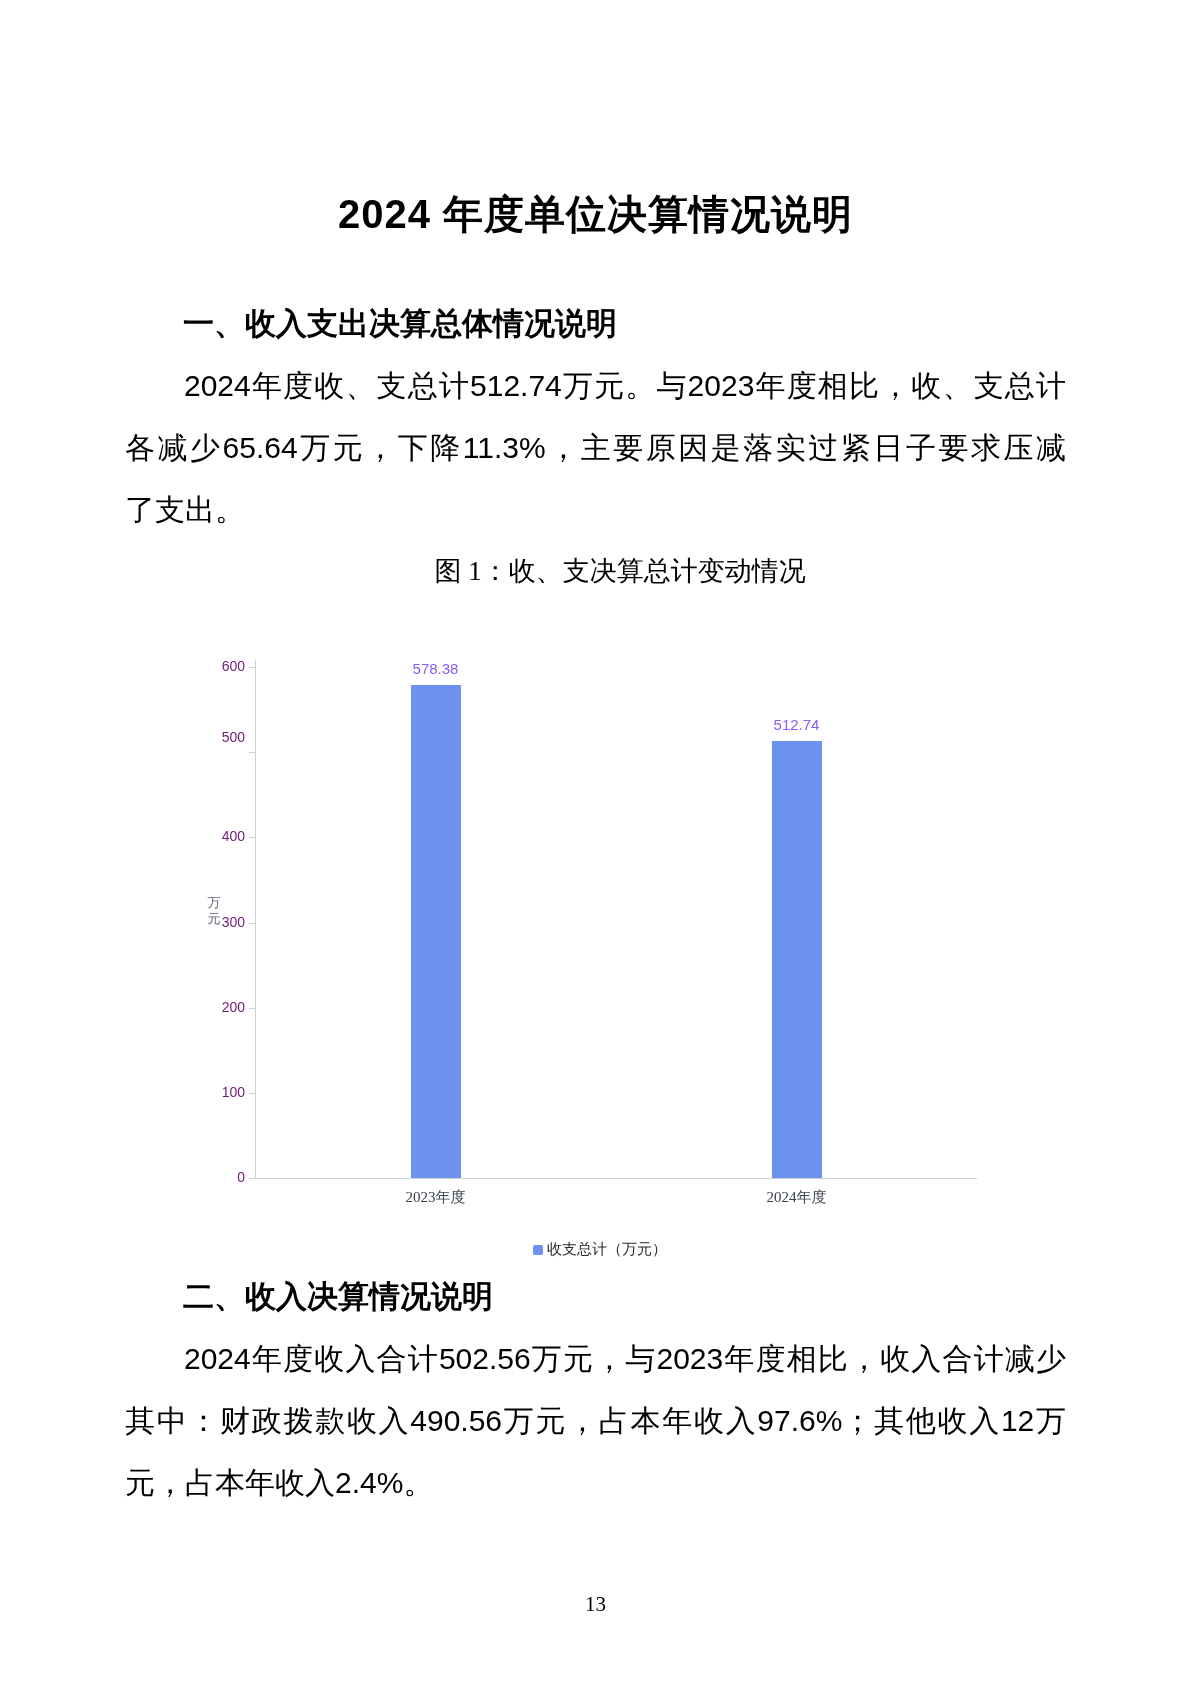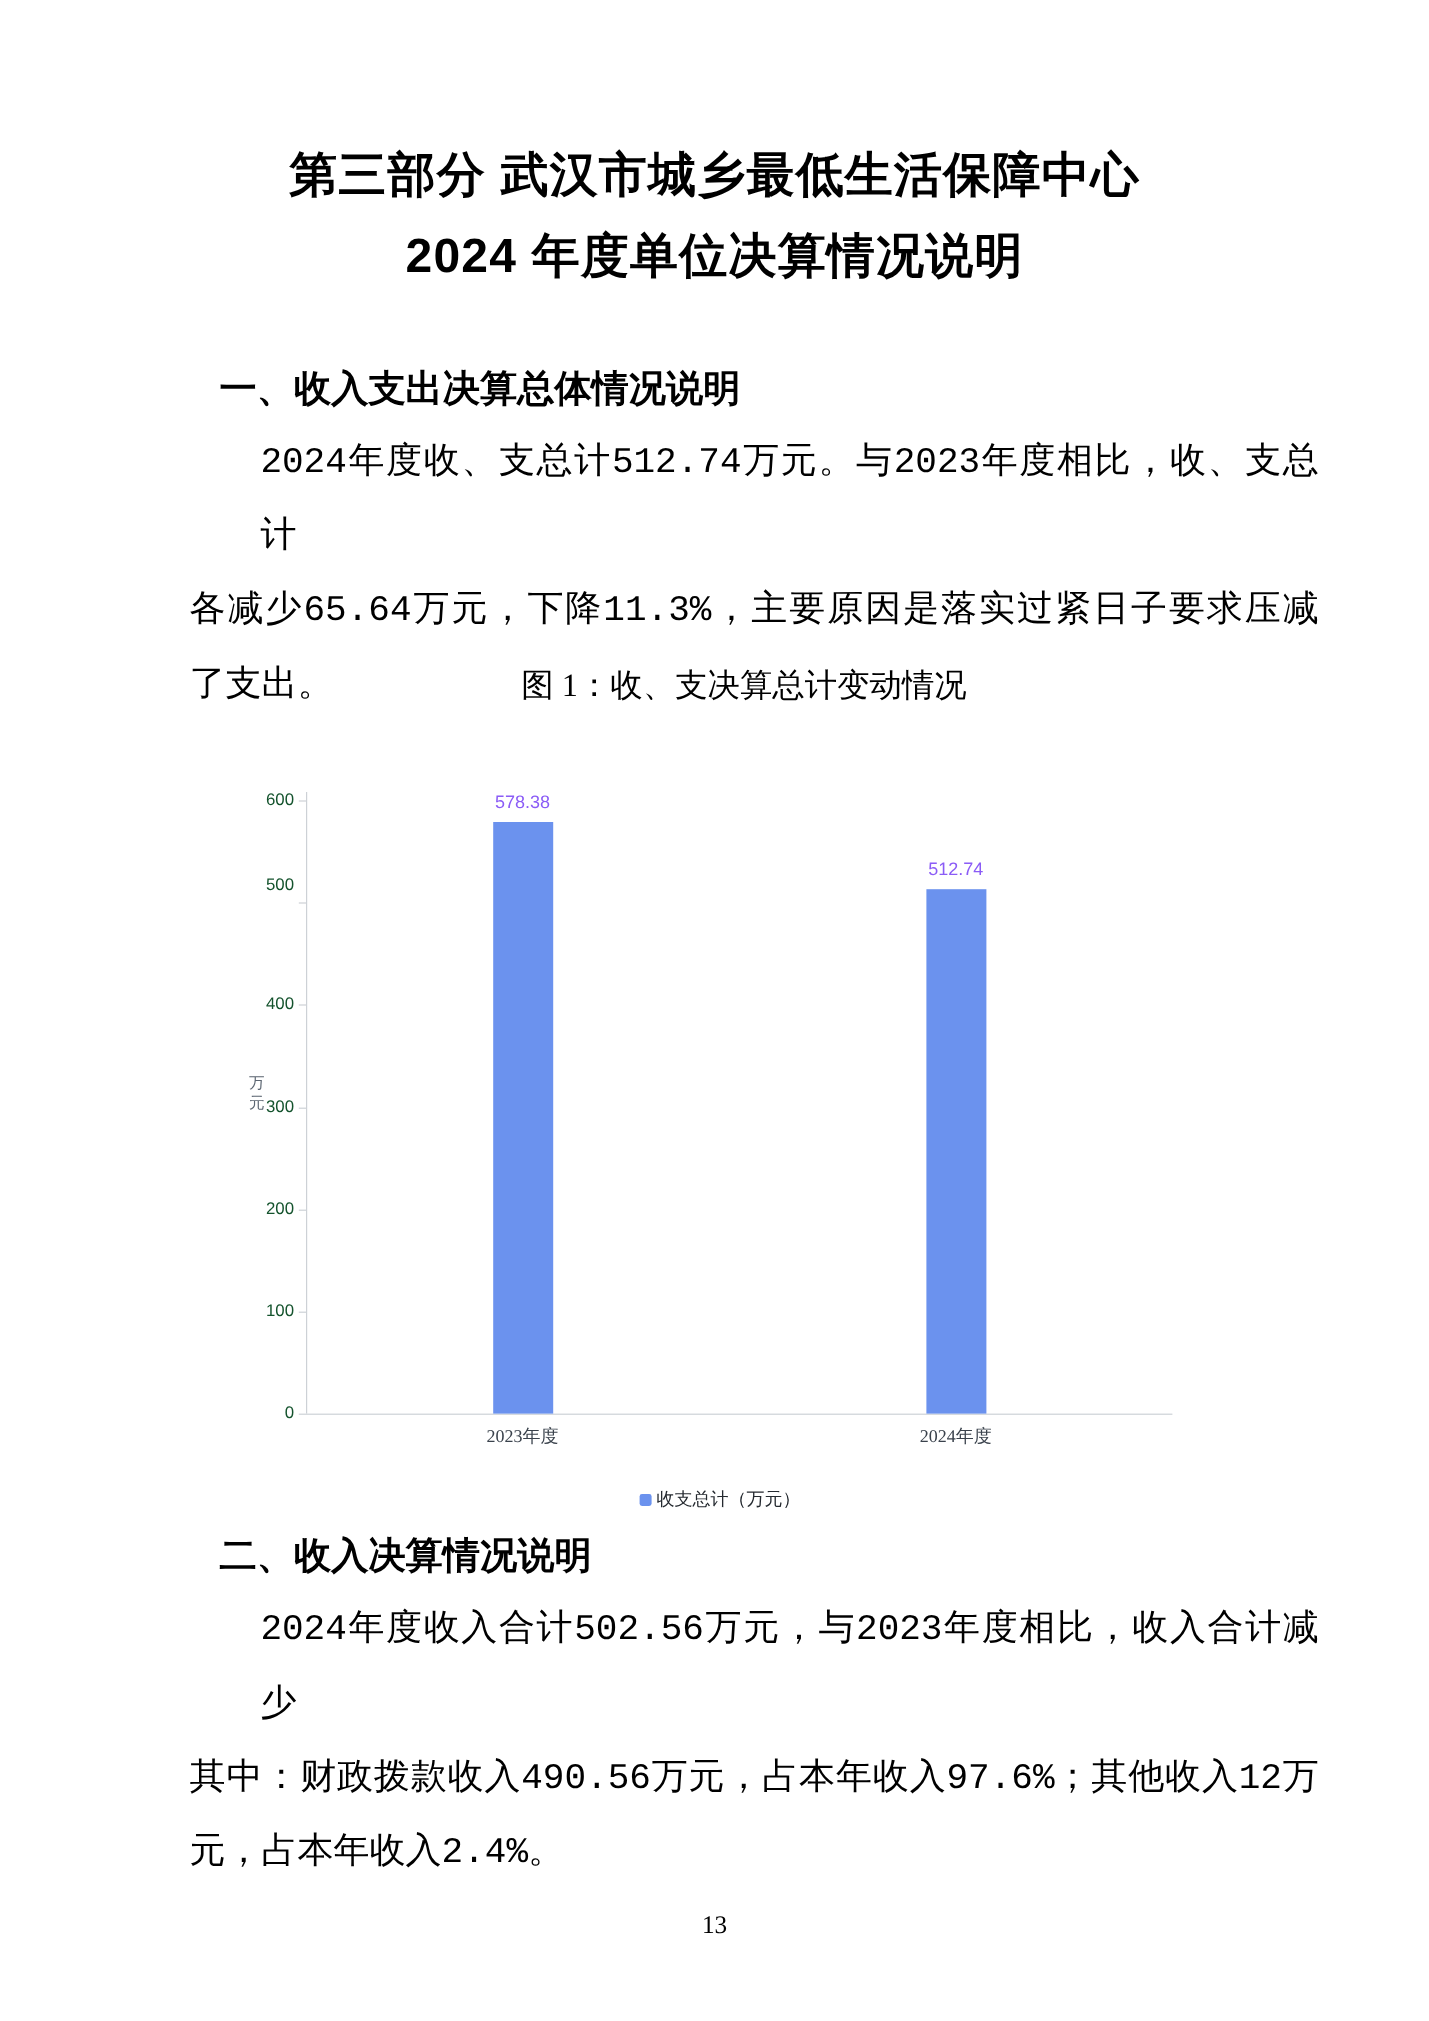--- a/index.html
+++ b/index.html
@@ -35,25 +35,24 @@
     font-weight: 700;
     font-size: 31px;
     color: #000;
   }
   .heading-1 { top: 303px; }
   .heading-2 { top: 1276px; }
   .para {
     position: absolute;
     left: 125px;
     width: 941px;
-    font-family: Liberation Mono, monospace;
+    font-family: Liberation Sans, sans-serif;
     font-size: 30px;
     line-height: 62px;
     color: #000;
-    margin-left: 33px;
   }
   .para-1 { top: 355px; }
   .para-2 { top: 1328px; }
   .para .line { width: 941px; }
   .para .line.indent { padding-left: 59px; }
   .para .line.fill { text-align: justify; text-align-last: justify; }
   .chart-caption {
     position: absolute;
     top: 553px;
     left: 240px;
@@ -96,21 +95,21 @@
   .chart .y-tick-mark {
     position: absolute;
     left: 44px; width: 6px; height: 1px;
     background: #cdd1d6;
   }
   .chart .y-tick-label {
     position: absolute;
     left: 0; width: 40px;
     text-align: right;
     font-size: 14px;
-    color: #14532d;
+    color: #701a75;
   }
   .chart .y-axis-title {
     position: absolute;
     left: 0; top: 285px;
     width: 18px;
     font-size: 13px;
     line-height: 16px;
     color: #5b6571;
     white-space: pre-line;
     text-align: center;
@@ -154,21 +153,20 @@
   .chart .legend-label {
     font-size: 15px;
     color: #24292f;
   }
 </style>
 </head>
 <body>
 
 <div class="page">
 
-  <div class="doc-title l1">第三部分 武汉市城乡最低生活保障中心</div>
   <div class="doc-title l2">2024 年度单位决算情况说明</div>
 
   <div class="section-heading heading-1">一、收入支出决算总体情况说明</div>
 
   <div class="para para-1">
     <div class="line indent fill">2024年度收、支总计512.74万元。与2023年度相比，收、支总计</div>
     <div class="line fill">各减少65.64万元，下降11.3%，主要原因是落实过紧日子要求压减</div>
     <div class="line">了支出。</div>
   </div>
 

